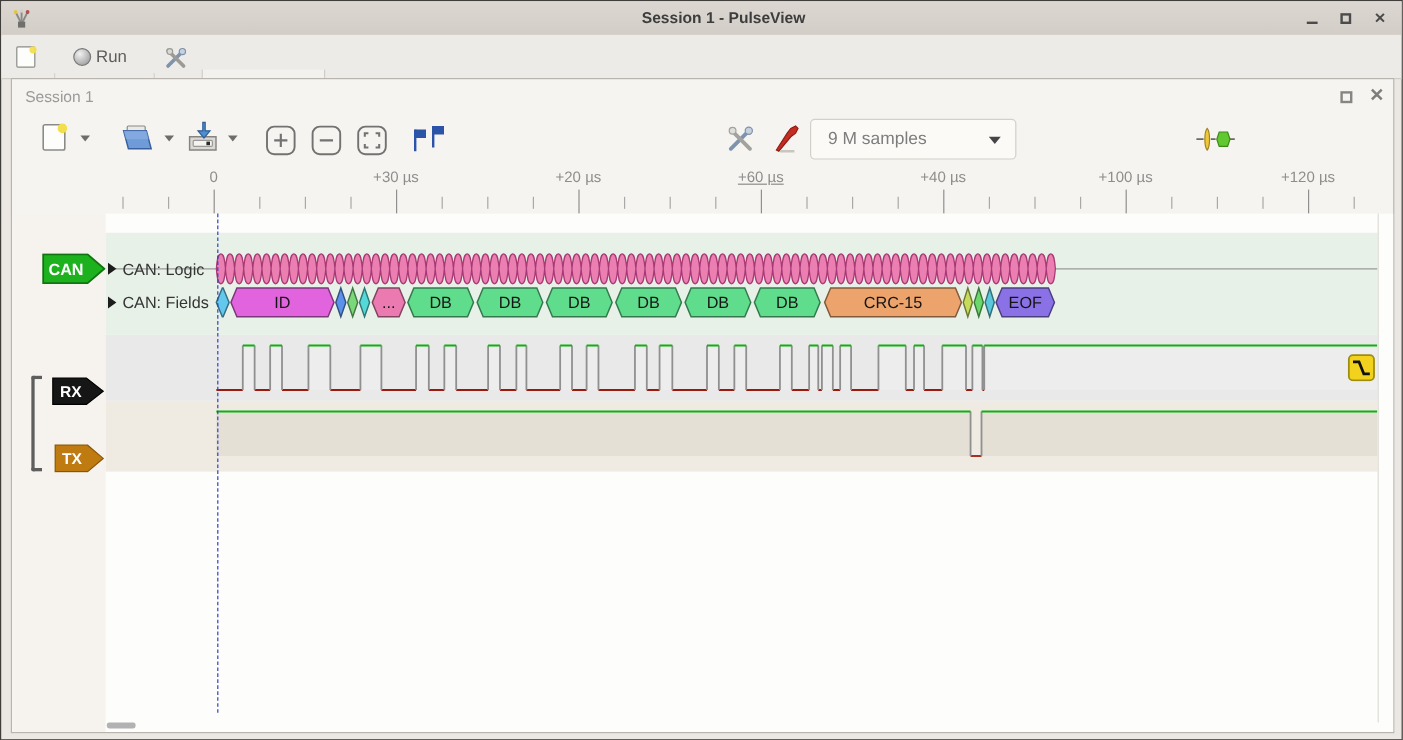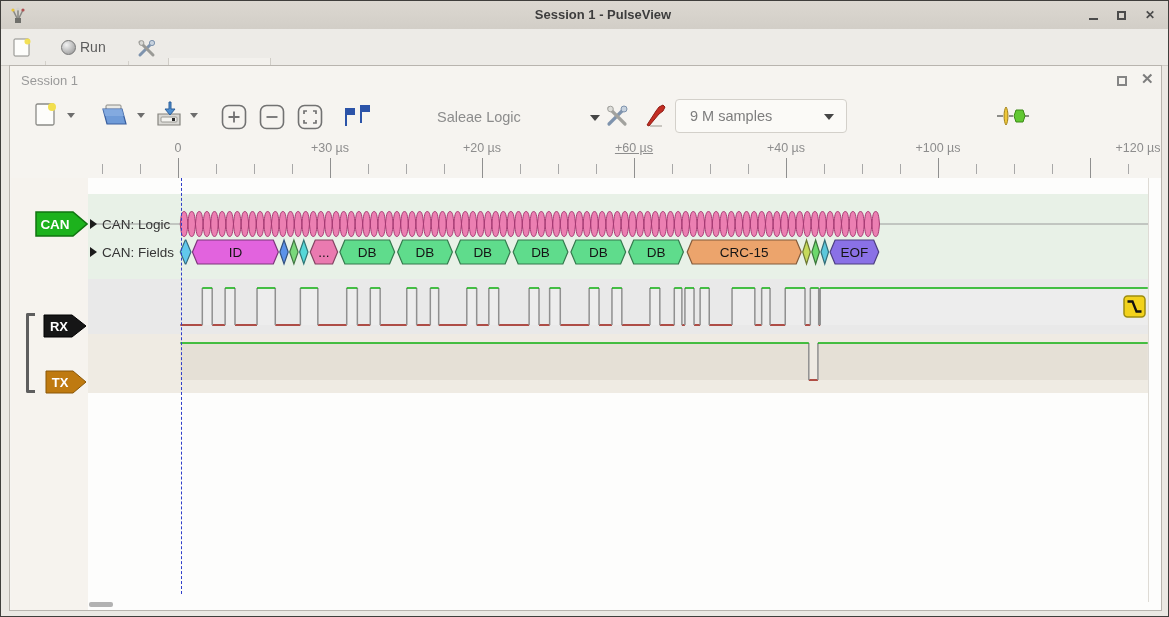--- a/index.html
+++ b/index.html
@@ -144,24 +144,20 @@
       <g stroke="#727272" stroke-width="1.7" fill="none">
         <path d="M7,10 V7 H10 M16,7 H19 V10 M19,16 V19 H16 M10,19 H7 V16"></path>
       </g>
     </svg>
     <svg class="abs iconbtn" style="left:330px;top:36px" width="32" height="28">
       <path d="M6,6 L6,24" stroke="#2b53a8" stroke-width="2"></path>
       <path d="M6,6 L15,6 L15,13 L6,13 Z" fill="#2b53a8"></path>
       <path d="M21,3 L21,21" stroke="#2b53a8" stroke-width="2"></path>
       <path d="M21,3 L30,3 L30,10 L21,10 Z" fill="#2b53a8"></path>
     </svg>
-    <div class="abs" style="left:412px;top:34px;width:185px;height:34px">
-      <span class="abs" id="device-label" style="left:15px">Saleae Logic</span>
-      <div class="abs caret big" style="left:168px;top:15px"></div>
-    </div>
     <svg class="abs iconbtn" style="left:595px;top:36px" width="26" height="26">
       <path d="M4,22 L20,6" stroke="#7e93ad" stroke-width="3.2" stroke-linecap="round"></path>
       <path d="M4,6 L20,22" stroke="#a2a29e" stroke-width="3.2" stroke-linecap="round"></path>
       <circle cx="19" cy="7" r="3" fill="#c7d2de" stroke="#7e93ad"></circle>
       <circle cx="5.5" cy="7" r="2.8" fill="#dededa" stroke="#a2a29e"></circle>
     </svg>
     <svg class="abs iconbtn" style="left:632px;top:36px" width="26" height="26">
       <path d="M5,23 L14,9 L17,5 L21,3 L23,5 L21,9 L17,12 L7,24 Z" fill="#c32d22" stroke="#8f1d15" stroke-width="1"></path>
       <path d="M8,24 L20,24" stroke="#c9c6c0" stroke-width="2"></path>
     </svg>
@@ -181,21 +177,21 @@
         <div class="abs rlabel" style="left: 320px;">+30 µs</div>
         <div class="abs tick-major" style="left: 320px;"></div>
         <div class="abs rlabel" style="left: 472px;">+20 µs</div>
         <div class="abs tick-major" style="left: 472px;"></div>
         <div class="abs rlabel" style="left: 624px; text-decoration: underline;">+60 µs</div>
         <div class="abs tick-major" style="left: 624px;"></div>
         <div class="abs rlabel" style="left: 776px;">+40 µs</div>
         <div class="abs tick-major" style="left: 776px;"></div>
         <div class="abs rlabel" style="left: 928px;">+100 µs</div>
         <div class="abs tick-major" style="left: 928px;"></div>
-        <div class="abs rlabel" style="left: 1080px; margin-left: 48px;">+120 µs</div>
+        <div class="abs rlabel" style="left: 1080px;">+120 µs</div>
         <div class="abs tick-major" style="left: 1080px;"></div>
         <div class="abs tick-minor" style="left: 92px;"></div>
         <div class="abs tick-minor" style="left: 130px;"></div>
         <div class="abs tick-minor" style="left: 206px;"></div>
         <div class="abs tick-minor" style="left: 244px;"></div>
         <div class="abs tick-minor" style="left: 282px;"></div>
         <div class="abs tick-minor" style="left: 358px;"></div>
         <div class="abs tick-minor" style="left: 396px;"></div>
         <div class="abs tick-minor" style="left: 434px;"></div>
         <div class="abs tick-minor" style="left: 510px;"></div>

